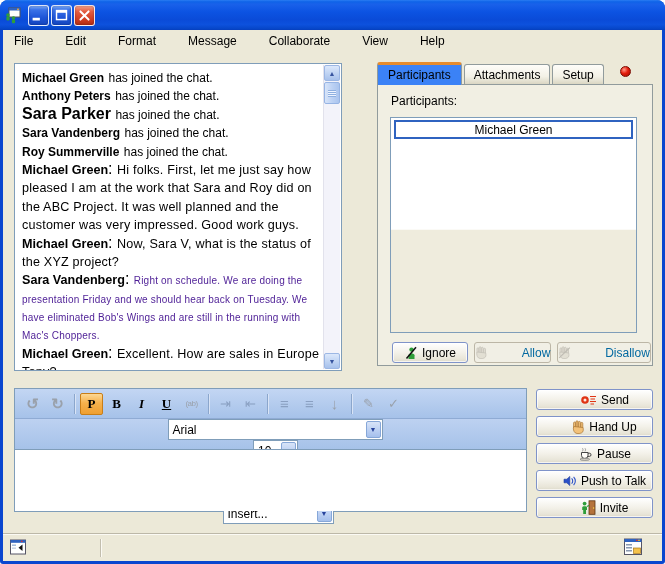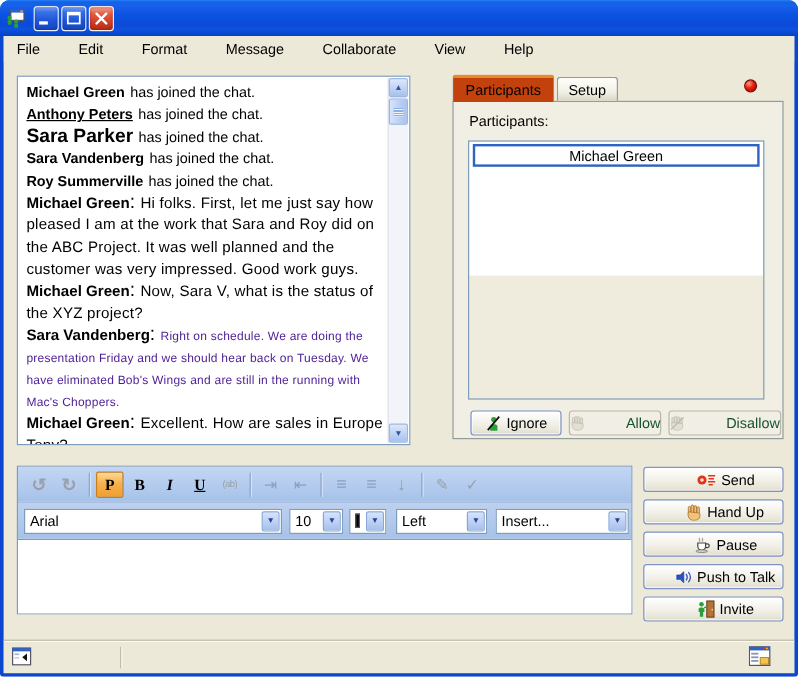--- a/index.html
+++ b/index.html
@@ -35,36 +35,36 @@
   .sb-up{top:0;}
   .sb-down{bottom:0;}
   .sb-thumb{position:absolute;left:0;top:17px;width:16px;height:22px;border:1px solid #96b4e4;border-radius:2px;
     background:linear-gradient(90deg,#d7e4f9,#bdd2f4 50%,#aac4ee);display:flex;align-items:center;justify-content:center;}
   .sb-grip{width:8px;height:7px;background:repeating-linear-gradient(180deg,#8fb0e0 0 1px,#eef4ff 1px 2px);}
   
   #tabs{position:absolute;left:374px;top:31px;height:23px;display:flex;align-items:flex-end;gap:2px;z-index:2;}
   .tab{height:20px;padding:0 9px;display:flex;align-items:center;justify-content:center;font-size:12px;
     border:1px solid #919b9c;border-bottom:none;border-radius:3px 3px 0 0;
     background:linear-gradient(180deg,#fefdf9,#f3f1e6 60%,#dad6c3);}
-  .tab.active{height:23px;border-top:3px solid #e68b2c;background:#c2410c;margin-bottom:-1px;padding:0 10px;}
+  .tab.active{height:23px;border-top:3px solid #e68b2c;background:#3b82f6;margin-bottom:-1px;padding:0 10px;}
   #tabpage{position:absolute;left:374px;top:54px;width:276px;height:282px;background:#f1efe3;border:1px solid #919b9c;}
   #rec-dot{position:absolute;left:617px;top:36px;width:11px;height:11px;border-radius:50%;
     border:1px solid #7d0a00;background:radial-gradient(circle at 35% 30%,#ff9a8a 0%,#e41e0e 45%,#a00b00 100%);}
   #plist-heading{position:absolute;left:388px;top:64px;font-size:12px;font-weight:normal;}
   #participant-list{position:absolute;left:387px;top:87px;width:247px;height:216px;border:1px solid #7f9db9;
     background:linear-gradient(180deg,#ffffff 0 52%,#efecdd 52.4% 100%);}
   .plist-item{height:19px;line-height:17px;margin:2px 3px;font-size:12px;text-align:center;background:#fff;}
   .plist-item.selected{border:2px solid #2f63c0;}
   
   #pbuttons{position:absolute;left:389px;top:312px;display:flex;gap:6px;}
   .xpbtn{display:flex;align-items:center;justify-content:center;gap:4px;font-size:12px;color:#000;
     border:1px solid #7f93c9;border-radius:3px;font-family:inherit;
     background:linear-gradient(180deg,#ffffff,#f3f1e9 50%,#e8e5d8 85%,#ddd9c9);
     box-shadow:inset 0 0 0 1px rgba(255,255,255,.7);cursor:default;padding:0;}
-  .xpbtn.disabled{border-color:#bcb6a6;color:#14532d;background:#f1efe5;box-shadow:none;gap:34px;}
+  .xpbtn.disabled{border-color:#bcb6a6;color:#0369a1;background:#f1efe5;box-shadow:none;gap:34px;}
   .xpbtn.disabled svg{opacity:.55;}
   .pbtn{height:21px;}
   .btn-ignore{width:76px;}
   .btn-allow{width:77px;}
   .btn-disallow{width:94px;}
   
   #compose{position:absolute;left:11px;top:358px;width:513px;height:124px;border:1px solid #7f9db9;background:#fff;}
   #fmt-toolbar{position:absolute;left:0;top:0;width:511px;height:30px;display:flex;align-items:center;padding-left:5px;
     background:linear-gradient(180deg,#c3d6f3,#a6c2e9);border-bottom:1px solid #8fabd4;}
   .tb{width:23px;height:22px;margin:0 1px;display:flex;align-items:center;justify-content:center;
@@ -73,21 +73,21 @@
   .g-serif{font-family:"Liberation Serif",serif;font-weight:bold;color:#000;}
   .g-active{background:linear-gradient(180deg,#fdd894,#f6b14c 45%,#ef9f31);border-color:#c87e18;}
   .g-italic .glyph{font-style:italic;}
   .g-underline .glyph{text-decoration:underline;}
   .g-gray{color:#9aa1ab;}
   .g-blue{color:#8aa0c2;}
   .g-big{font-size:15px;font-weight:bold;}
   .g-tiny{font-size:8px;letter-spacing:-.5px;}
   
   #font-row{position:absolute;left:0;top:30px;width:511px;height:30px;display:flex;align-items:center;
-    padding-left:5px;background:linear-gradient(180deg,#bdd1f1,#a6c2e9);}
+    padding-left:15px;background:linear-gradient(180deg,#bdd1f1,#a6c2e9);flex-direction:column;}
   .combo{height:21px;background:#fff;border:1px solid #7f9db9;display:flex;align-items:center;position:relative;}
   .combo-value{flex:1;font-size:12px;padding-left:4px;white-space:nowrap;overflow:hidden;}
   .combo-arrow{width:15px;height:17px;margin:1px;border:1px solid #86a7d8;border-radius:2px;
     background:linear-gradient(180deg,#d8e4f8,#b9cef2 60%,#a5c0ec);display:flex;align-items:center;justify-content:center;
     font-size:7px;color:#27439c;flex:none;}
   .swatch{width:14px;height:12px;margin-left:4px;border:1px solid #555;}
   .font-family-select{width:215px;margin-right:6px;}
   .font-size-select{width:45px;margin-right:5px;}
   .font-color-select{width:31px;margin-right:8px;}
   .alignment-select{width:76px;margin-right:7px;}
@@ -149,41 +149,44 @@
         <span class="menu-item">Format</span>
         <span class="menu-item">Message</span>
         <span class="menu-item">Collaborate</span>
         <span class="menu-item">View</span>
         <span class="menu-item">Help</span>
       </div>
 
     <div id="chat">
       <div id="chat-log">
           <div class="msg"><b style="font-size: 12px;">Michael Green</b><span class="mid"> </span><span style="color: rgb(0, 0, 0); font-size: 12px;">has joined the chat.</span></div>
-          <div class="msg"><b style="font-size: 12px; text-decoration: underline;">Anthony Peters</b><span class="mid"> </span><span style="color: rgb(0, 0, 0); font-size: 12px;">has joined the chat.</span></div>
+          <div class="msg"><b style="font-size: 12px;">Anthony Peters</b><span class="mid"> </span><span style="color: rgb(0, 0, 0); font-size: 12px;">has joined the chat.</span></div>
           <div class="msg"><b style="font-size: 16px;">Sara Parker</b><span class="mid"> </span><span style="color: rgb(0, 0, 0); font-size: 12px;">has joined the chat.</span></div>
           <div class="msg"><b style="font-size: 12px;">Sara Vandenberg</b><span class="mid"> </span><span style="color: rgb(0, 0, 0); font-size: 12px;">has joined the chat.</span></div>
           <div class="msg"><b style="font-size: 12px;">Roy Summerville</b><span class="mid"> </span><span style="color: rgb(0, 0, 0); font-size: 12px;">has joined the chat.</span></div>
           <div class="msg"><b style="font-size: 12.6px;">Michael Green</b><span class="mid">: </span><span style="color: rgb(0, 0, 0); font-size: 12.6px; letter-spacing: 0.2px;">Hi folks. First, let me just say how pleased I am at the work that Sara and Roy did on the ABC Project. It was well planned and the customer was very impressed. Good work guys.</span></div>
           <div class="msg"><b style="font-size: 12.6px;">Michael Green</b><span class="mid">: </span><span style="color: rgb(0, 0, 0); font-size: 12.6px; letter-spacing: 0.2px;">Now, Sara V, what is the status of the XYZ project?</span></div>
           <div class="msg"><b style="font-size: 12.6px;">Sara Vandenberg</b><span class="mid">: </span><span style="color: #4c1d95; font-size: 10px; letter-spacing: 0.2px;">Right on schedule. We are doing the presentation Friday and we should hear back on Tuesday. We have eliminated Bob's Wings and are still in the running with Mac's Choppers.</span></div>
           <div class="msg"><b style="font-size: 12.6px;">Michael Green</b><span class="mid">: </span><span style="color: rgb(0, 0, 0); font-size: 12.6px; letter-spacing: 0.2px;">Excellent. How are sales in Europe Tony?</span></div>
         </div>
       <div class="vscroll">
         <div class="sb-btn sb-up">▲</div>
         <div class="sb-thumb">
             <span class="sb-grip"></span>
           </div>
         <div class="sb-btn sb-down">▼</div>
       </div>
     </div>
 
     <div id="tabs">
         <div class="tab active">
           <span>Participants</span>
+        </div>
+        <div class="tab">
+          <span>Attachments</span>
         </div>
         <div class="tab">
           <span>Setup</span>
         </div>
       </div>
     <div id="tabpage"></div>
     <div id="rec-dot"></div>
     <div id="plist-heading">Participants:</div>
     <div id="participant-list">
         <div class="plist-item selected">Michael Green</div>

